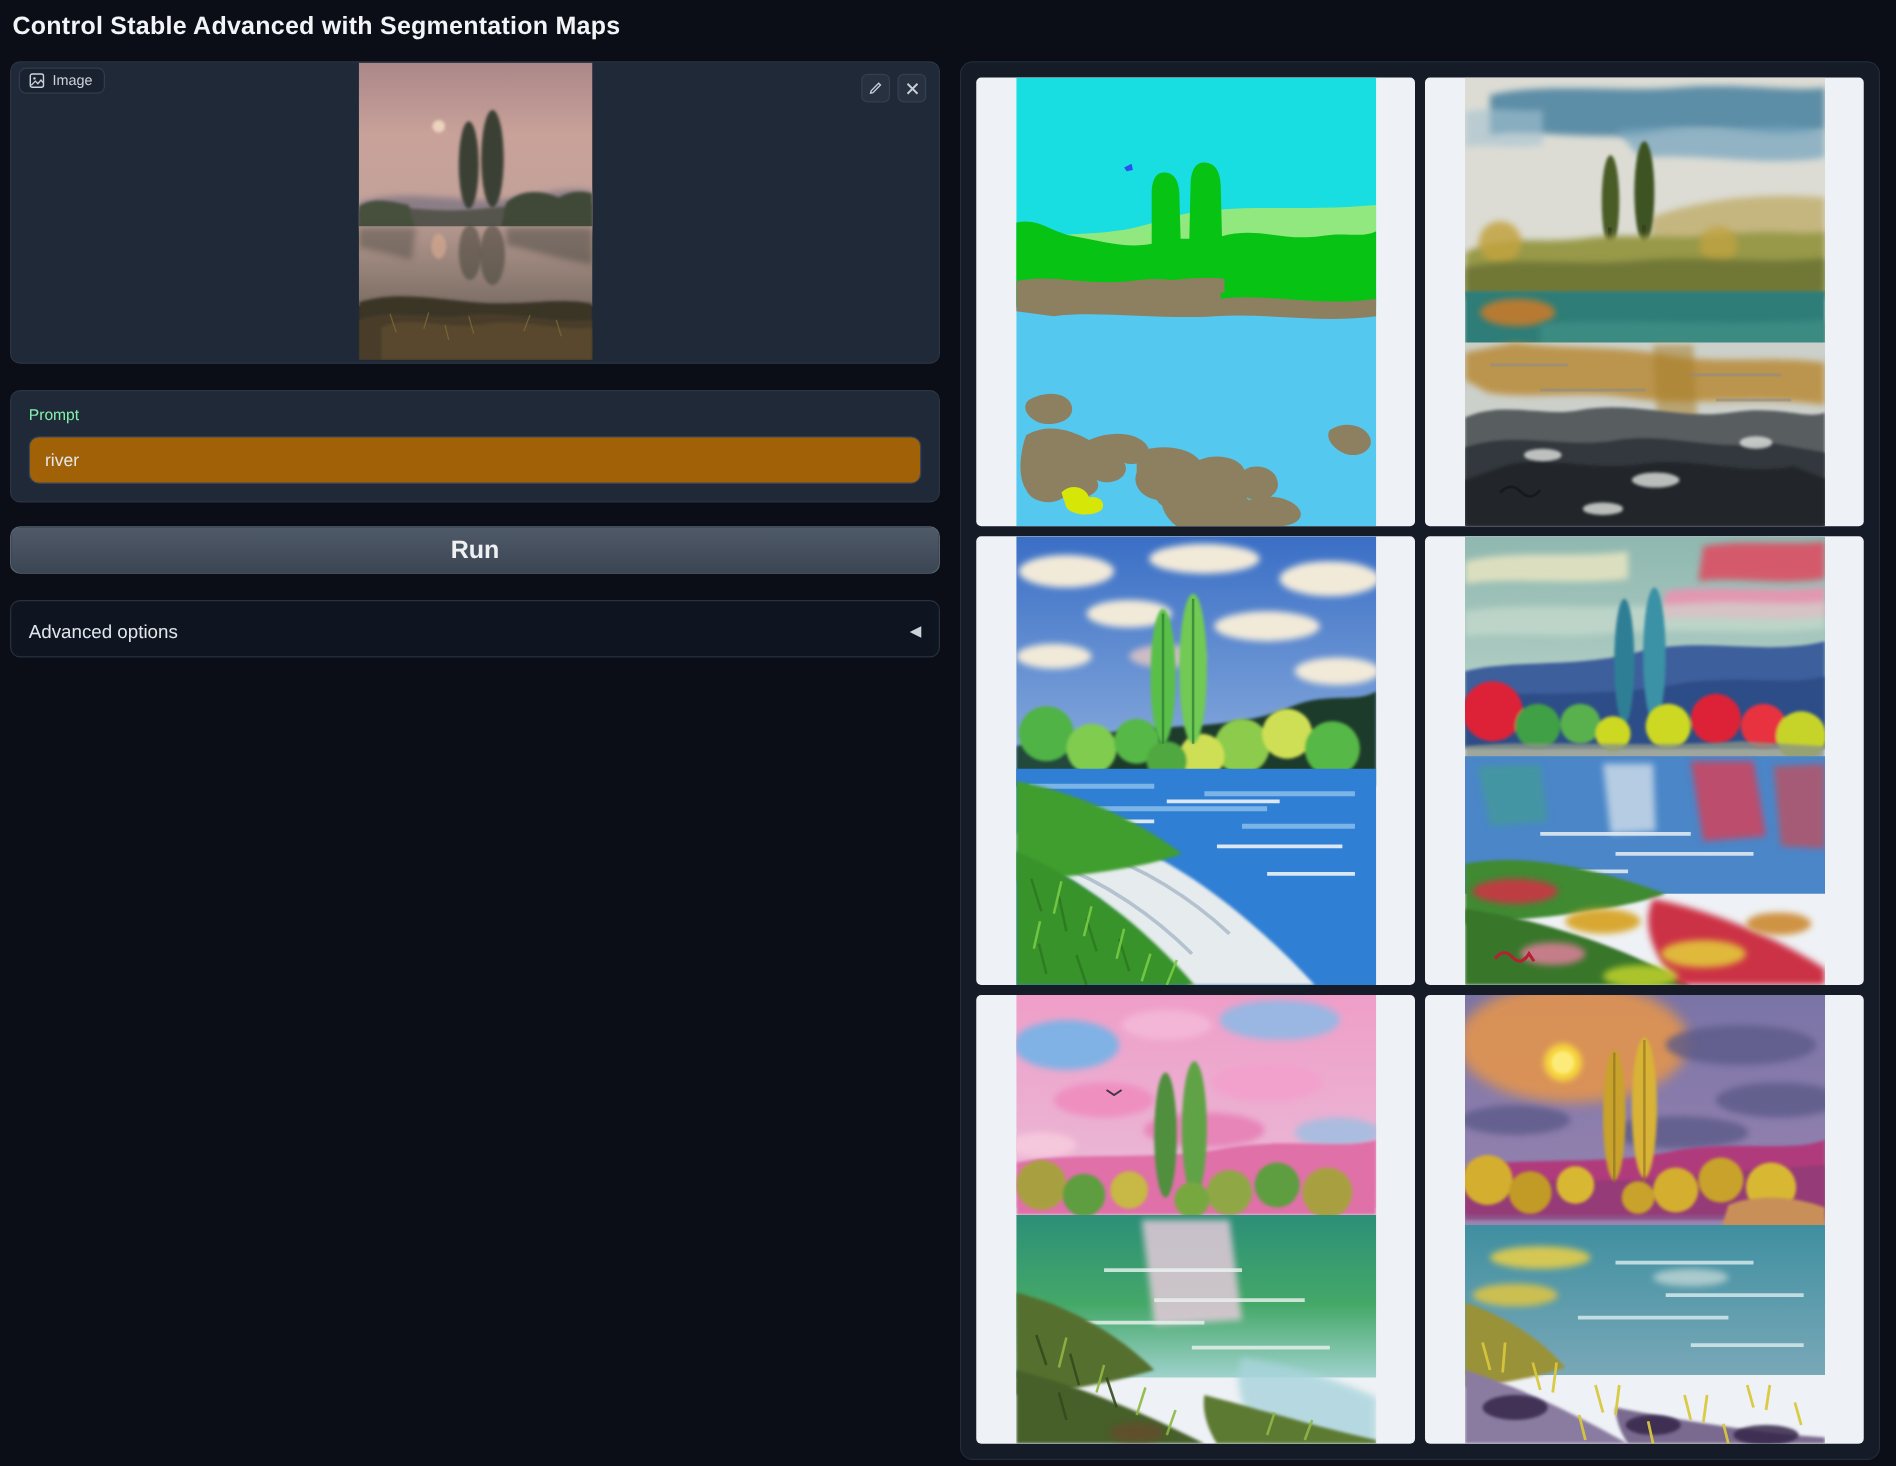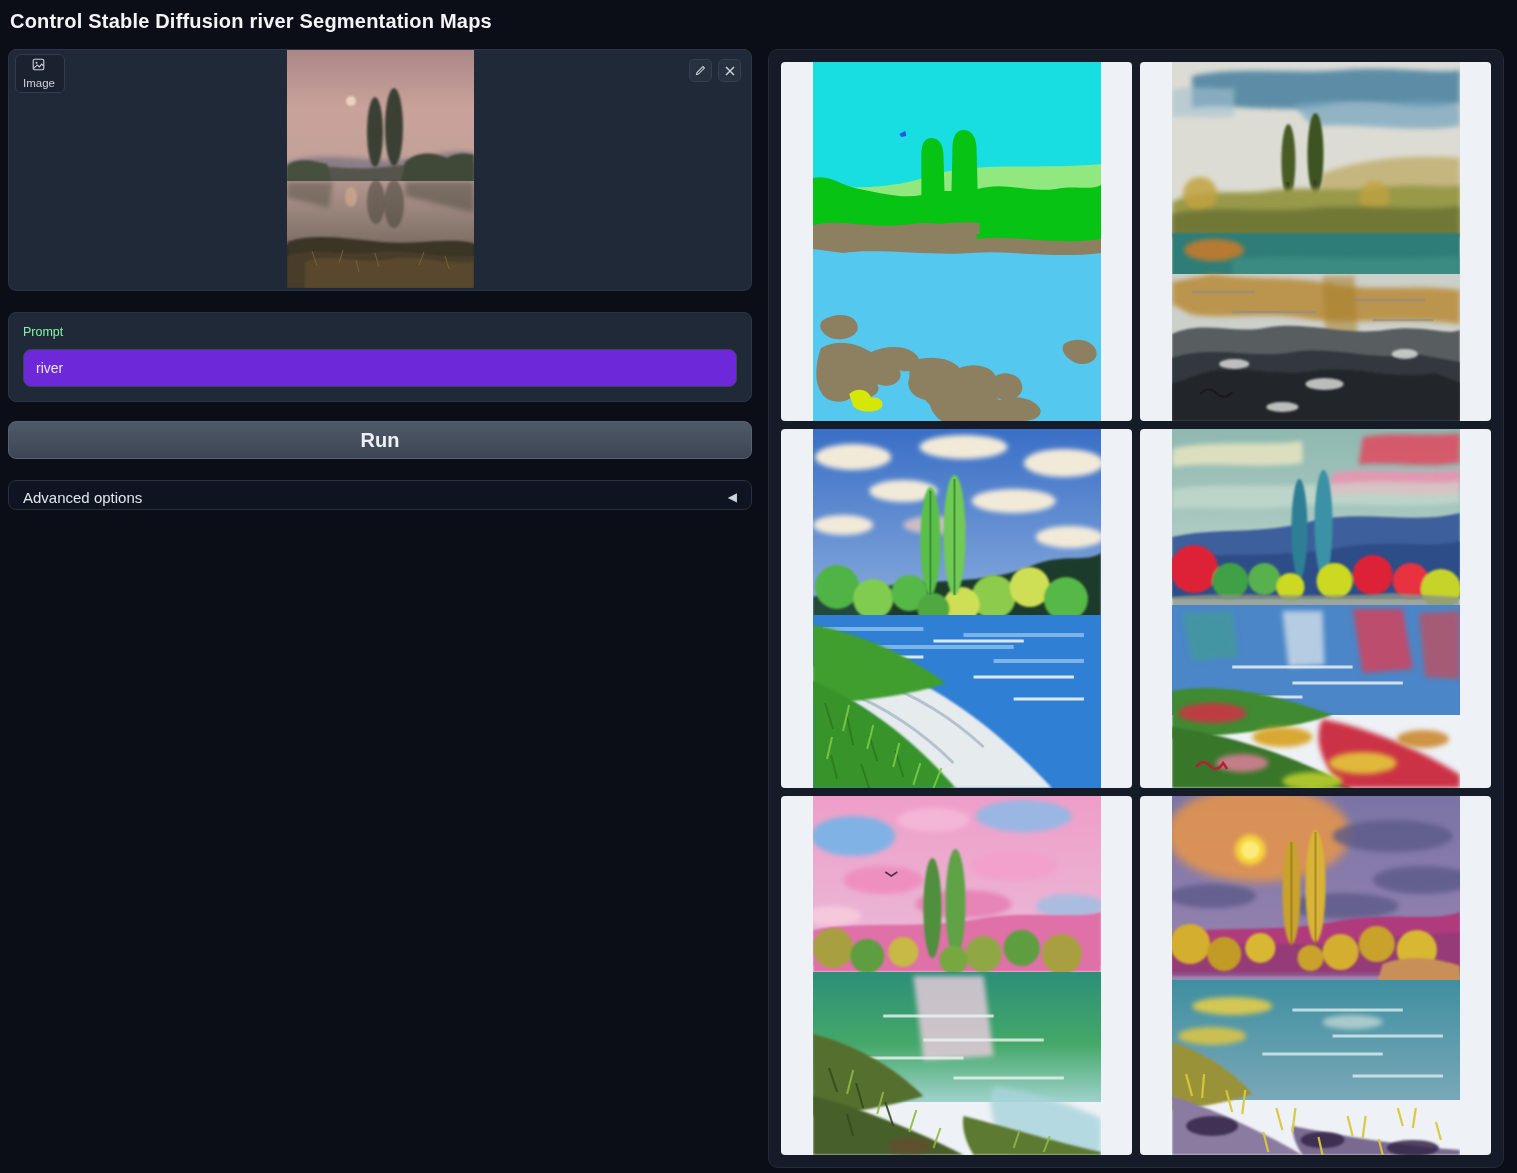--- a/index.html
+++ b/index.html
@@ -8,39 +8,39 @@
   .page-title{font-size:20px;font-weight:700;color:#f2f4f7;margin:2px 0 16px 2px;letter-spacing:.2px;}
   .layout{display:flex;gap:16px;align-items:flex-start;}
   .left-col{width:744px;flex:none;}
 
   
   .image-panel{position:relative;height:240px;background:#1f2937;border:1px solid #2b3545;
                border-radius:8px;overflow:hidden;display:flex;justify-content:center;}
   .photo-svg{width:187px;height:238px;display:block;}
   .image-label{position:absolute;top:4px;left:6px;display:flex;align-items:center;gap:6px;
                background:#1a2230;border:1px solid #313c4d;border-radius:6px;
-               padding:3px 9px 3px 7px;font-size:11.5px;color:#ccd2dc;z-index:2;flex-direction:column;}
+               padding:3px 9px 3px 7px;font-size:11.5px;color:#ccd2dc;z-index:2;}
   .corner-buttons{position:absolute;top:9px;right:10px;display:flex;gap:6px;z-index:2;}
   .icon-btn{width:23px;height:23px;background:#27313f;border:1px solid #343f4f;border-radius:5px;
             display:flex;align-items:center;justify-content:center;color:#c9cfd8;cursor:pointer;padding:0;}
 
   
   .prompt-panel{margin-top:21px;background:#1f2937;border:1px solid #2b3545;border-radius:8px;
                 padding:12px 14px 14px;}
   .prompt-label{font-size:12.5px;color:#86efac;margin-bottom:10px;}
-  .prompt-input{width:100%;box-sizing:border-box;background:#6d28d9;border:1px solid #3a4558;
+  .prompt-input{width:100%;box-sizing:border-box;background:#a16207;border:1px solid #3a4558;
                 border-radius:8px;color:#e4e7ec;font-size:14px;padding:10px 12px;height:38px;outline:none;}
 
   
   .run-button{margin-top:19px;width:100%;height:38px;background:linear-gradient(180deg,#4f5a68,#3c4553);
               border:1px solid #57626f;border-radius:8px;color:#eef0f3;font-weight:700;font-size:20px;
               font-family:"Liberation Sans",sans-serif;cursor:pointer;}
 
   
-  .accordion{margin-top:21px;height:30px;box-sizing:border-box;background:#0e1420;border:1px solid #28313f;
+  .accordion{margin-top:21px;height:46px;box-sizing:border-box;background:#0e1420;border:1px solid #28313f;
              border-radius:8px;display:flex;align-items:center;justify-content:space-between;
              padding:4px 14px 0 14px;color:#e2e5ea;font-size:15px;cursor:pointer;}
   .accordion-arrow{font-size:12px;color:#cdd2da;}
 
   
   .gallery-panel{flex:1;background:#151b27;border:1px solid #232c3a;border-radius:10px;padding:12px;
                  display:grid;grid-template-columns:1fr 1fr;gap:8px;box-sizing:border-box;}
   .gallery-cell{background:#eef1f5;border-radius:4px;height:359px;display:flex;justify-content:center;
                 overflow:hidden;cursor:pointer;}
   .gallery-cell svg{width:288px;height:359px;display:block;}
@@ -90,21 +90,21 @@
       <stop offset="0" stop-color="#7a74a6"></stop>
         <stop offset="1" stop-color="#9c86b2"></stop>
     </linearGradient>
     <linearGradient id="uWater" x1="0" y1="0" x2="0" y2="1">
       <stop offset="0" stop-color="#3f8fa0"></stop>
         <stop offset="1" stop-color="#79a8b8"></stop>
     </linearGradient>
   </defs>
 </svg>
 
-<h1 class="page-title">Control Stable Diffusion river Segmentation Maps</h1>
+<h1 class="page-title">Control Stable Advanced with Segmentation Maps</h1>
 
 <div class="layout">
 
   <div class="left-col">
 
     <div class="image-panel">
       <div class="image-label">
         <svg width="13" height="13" viewBox="0 0 16 16">
           <rect x="1.5" y="1.5" width="13" height="13" rx="2" fill="none" stroke="#ccd2dc" stroke-width="1.4"></rect>
           <circle cx="5.6" cy="5.8" r="1.2" fill="#ccd2dc"></circle>

